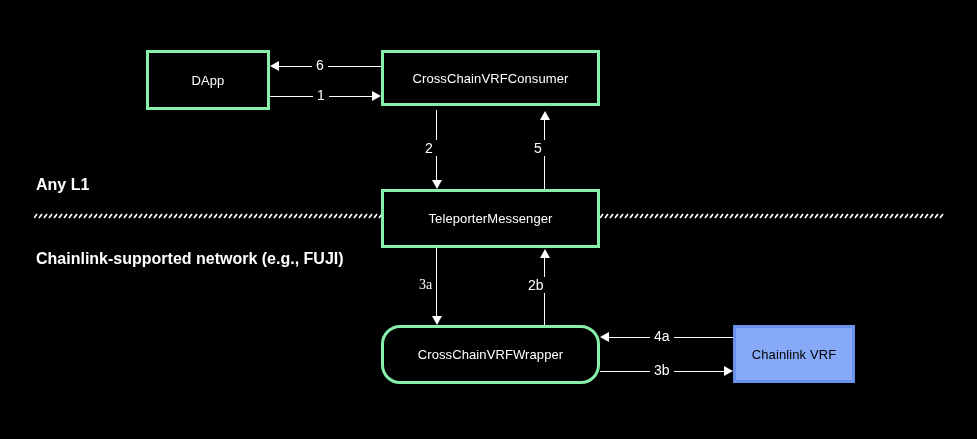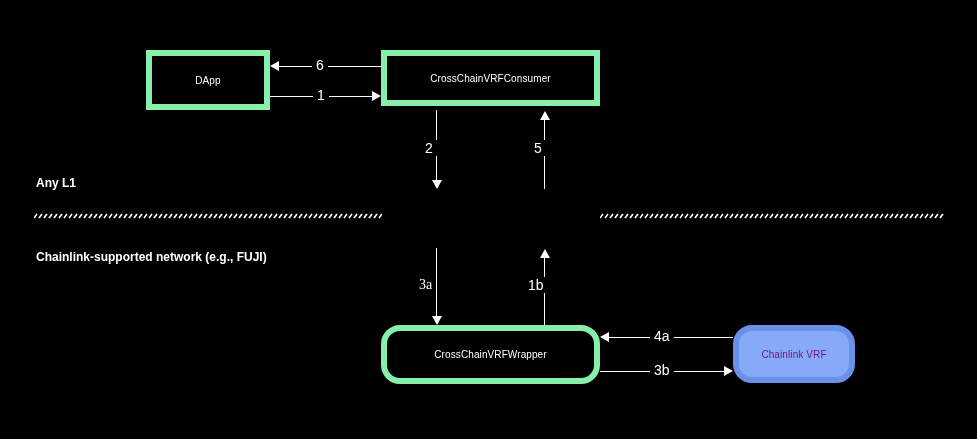--- a/index.html
+++ b/index.html
@@ -13,35 +13,34 @@
     height: 439px;
     background: #000000;
     overflow: hidden;
     font-family: "Liberation Sans", sans-serif;
   }
 
   
   .node {
     position: absolute;
     box-sizing: border-box;
-    border: 6px solid #86efac;
+    border: 3px solid #86efac;
     background: #000000;
     color: #ffffff;
     display: flex;
     align-items: center;
     justify-content: center;
-    font-size: 10px;
+    font-size: 13px;
     letter-spacing: 0.1px;
     white-space: nowrap;
   }
   .node.accent {
     background: #87AAF8;
     border-color: #6a91e8;
-    color: #701a75;
-    border-radius: 19px;
+    color: #000000;
   }
 
   .node-label {
     pointer-events: none;
   }
 
   
   .edge-line {
     position: absolute;
     background: #ffffff;
@@ -88,21 +87,21 @@
   
   .boundary {
     position: absolute;
     height: 10px;
   }
   .boundary svg { display: block; }
 
   .zone-label {
     position: absolute;
     color: #ffffff;
-    font-size: 12px;
+    font-size: 16px;
     font-weight: bold;
     white-space: nowrap;
   }
 </style>
 </head>
 <body>
 
 <div id="canvas">
 
   <div class="boundary" style="left:34px; top:211px; width:348px;">
@@ -122,20 +121,23 @@
   <div class="zone-label" style="left:36px; top:236px;margin-top:14px;">Chainlink-supported network (e.g., FUJI)</div>
 
   <div class="node" style="left:146px; top:50px; width:124px; height:60px;">
     <span class="node-label">DApp</span>
   </div>
 
   <div class="node" style="left:381px; top:50px; width:219px; height:56px;">
     <span class="node-label">CrossChainVRFConsumer</span>
   </div>
 
+  <div class="node" style="left:381px; top:189px; width:219px; height:59px;">
+    <span class="node-label">TeleporterMessenger</span>
+  </div>
 
   <div class="node" style="left:381px; top:325px; width:219px; height:59px;border-radius:19px;">
     <span class="node-label">CrossChainVRFWrapper</span>
   </div>
 
   <div class="node accent" style="left:733px; top:325px; width:122px; height:58px;">
     <span class="node-label">Chainlink VRF</span>
   </div>
 
   <div class="edge-line edge-h" style="left:279px; top:66px; width:102px;"></div>
@@ -153,21 +155,21 @@
   <div class="edge-line edge-v" style="left:544px; top:120px; height:69px;"></div>
   <div class="arrow-head arrow-up" style="left:540px; top:111px;"></div>
   <div class="edge-label" style="left:530px; top:140px;">5</div>
 
   <div class="edge-line edge-v" style="left:436px; top:248px; height:68px;"></div>
   <div class="arrow-head arrow-down" style="left:432px; top:316px;"></div>
   <div class="edge-label" style="left:415px; top:277px;font-family:Liberation Serif, serif;">3a</div>
 
   <div class="edge-line edge-v" style="left:544px; top:258px; height:67px;"></div>
   <div class="arrow-head arrow-up" style="left:540px; top:249px;"></div>
-  <div class="edge-label" style="left:524px; top:277px;">1b</div>
+  <div class="edge-label" style="left:524px; top:277px;">2b</div>
 
   <div class="edge-line edge-h" style="left:609px; top:337px; width:124px;"></div>
   <div class="arrow-head arrow-left" style="left:600px; top:332px;"></div>
   <div class="edge-label" style="left:650px; top:328px;">4a</div>
 
   <div class="edge-line edge-h" style="left:600px; top:371px; width:124px;"></div>
   <div class="arrow-head arrow-right" style="left:724px; top:366px;"></div>
   <div class="edge-label" style="left:650px; top:362px;">3b</div>
 
 </div>

